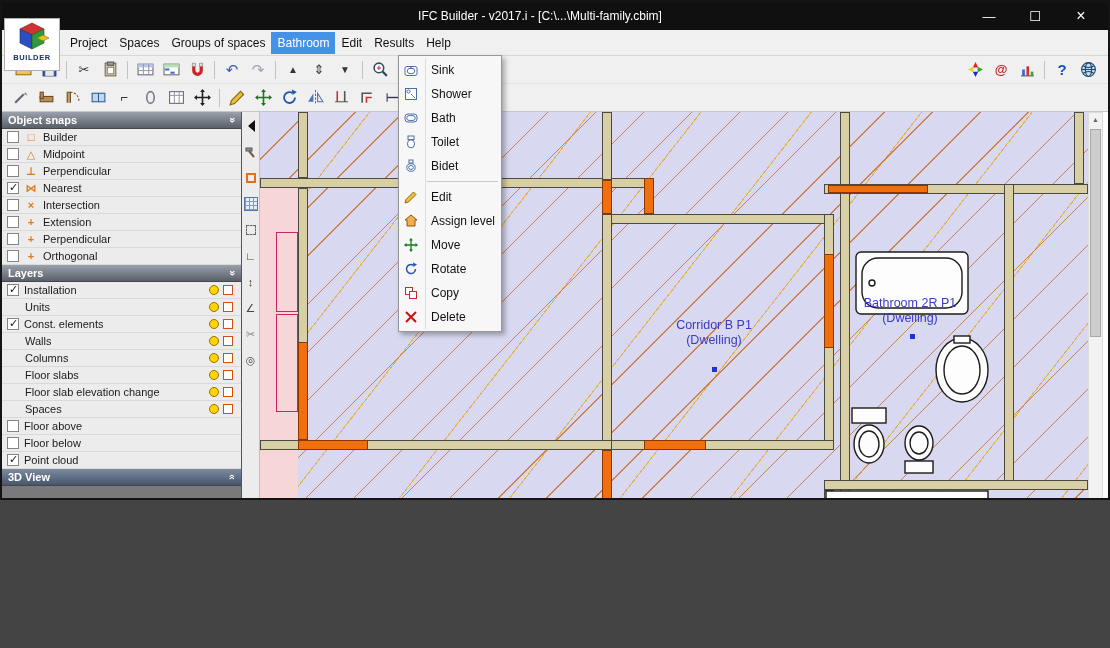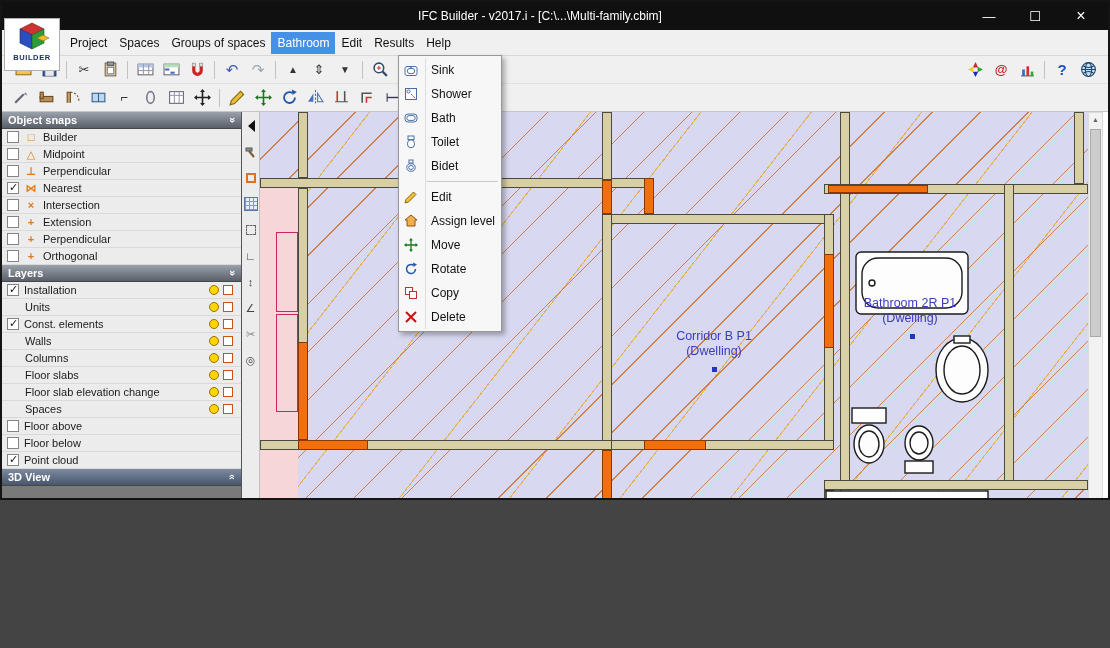--- a/index.html
+++ b/index.html
@@ -683,21 +683,21 @@
           <ellipse cx="692" cy="469" rx="23" ry="15" fill="none"></ellipse>
           <ellipse cx="744" cy="478" rx="11" ry="15"></ellipse>
           <line x1="744" y1="463" x2="744" y2="493"></line>
         </g>
         <polygon points="18,442 32,494 18,481 4,494" fill="#cfdcf0" stroke="#7a97c4" stroke-width="2"></polygon>
       </svg>
 
       <div class="bluedot" style="left:452px;top:255px;"></div>
       <div class="bluedot" style="left:650px;top:222px;"></div>
 
-      <div class="plan-label" style="left:369px;top:217px;">
+      <div class="plan-label" style="left:369px;top:206px;">
         <div>Corridor B P1</div>
         <div>(Dwelling)</div>
       </div>
       <div class="plan-label" style="left:565px;top:184px;">
         <div>Bathroom 2R P1</div>
         <div>(Dwelling)</div>
       </div>
       <div class="plan-label" style="left:562px;top:479px;">
         <div>Bathroom 1R P1</div>
       </div>

